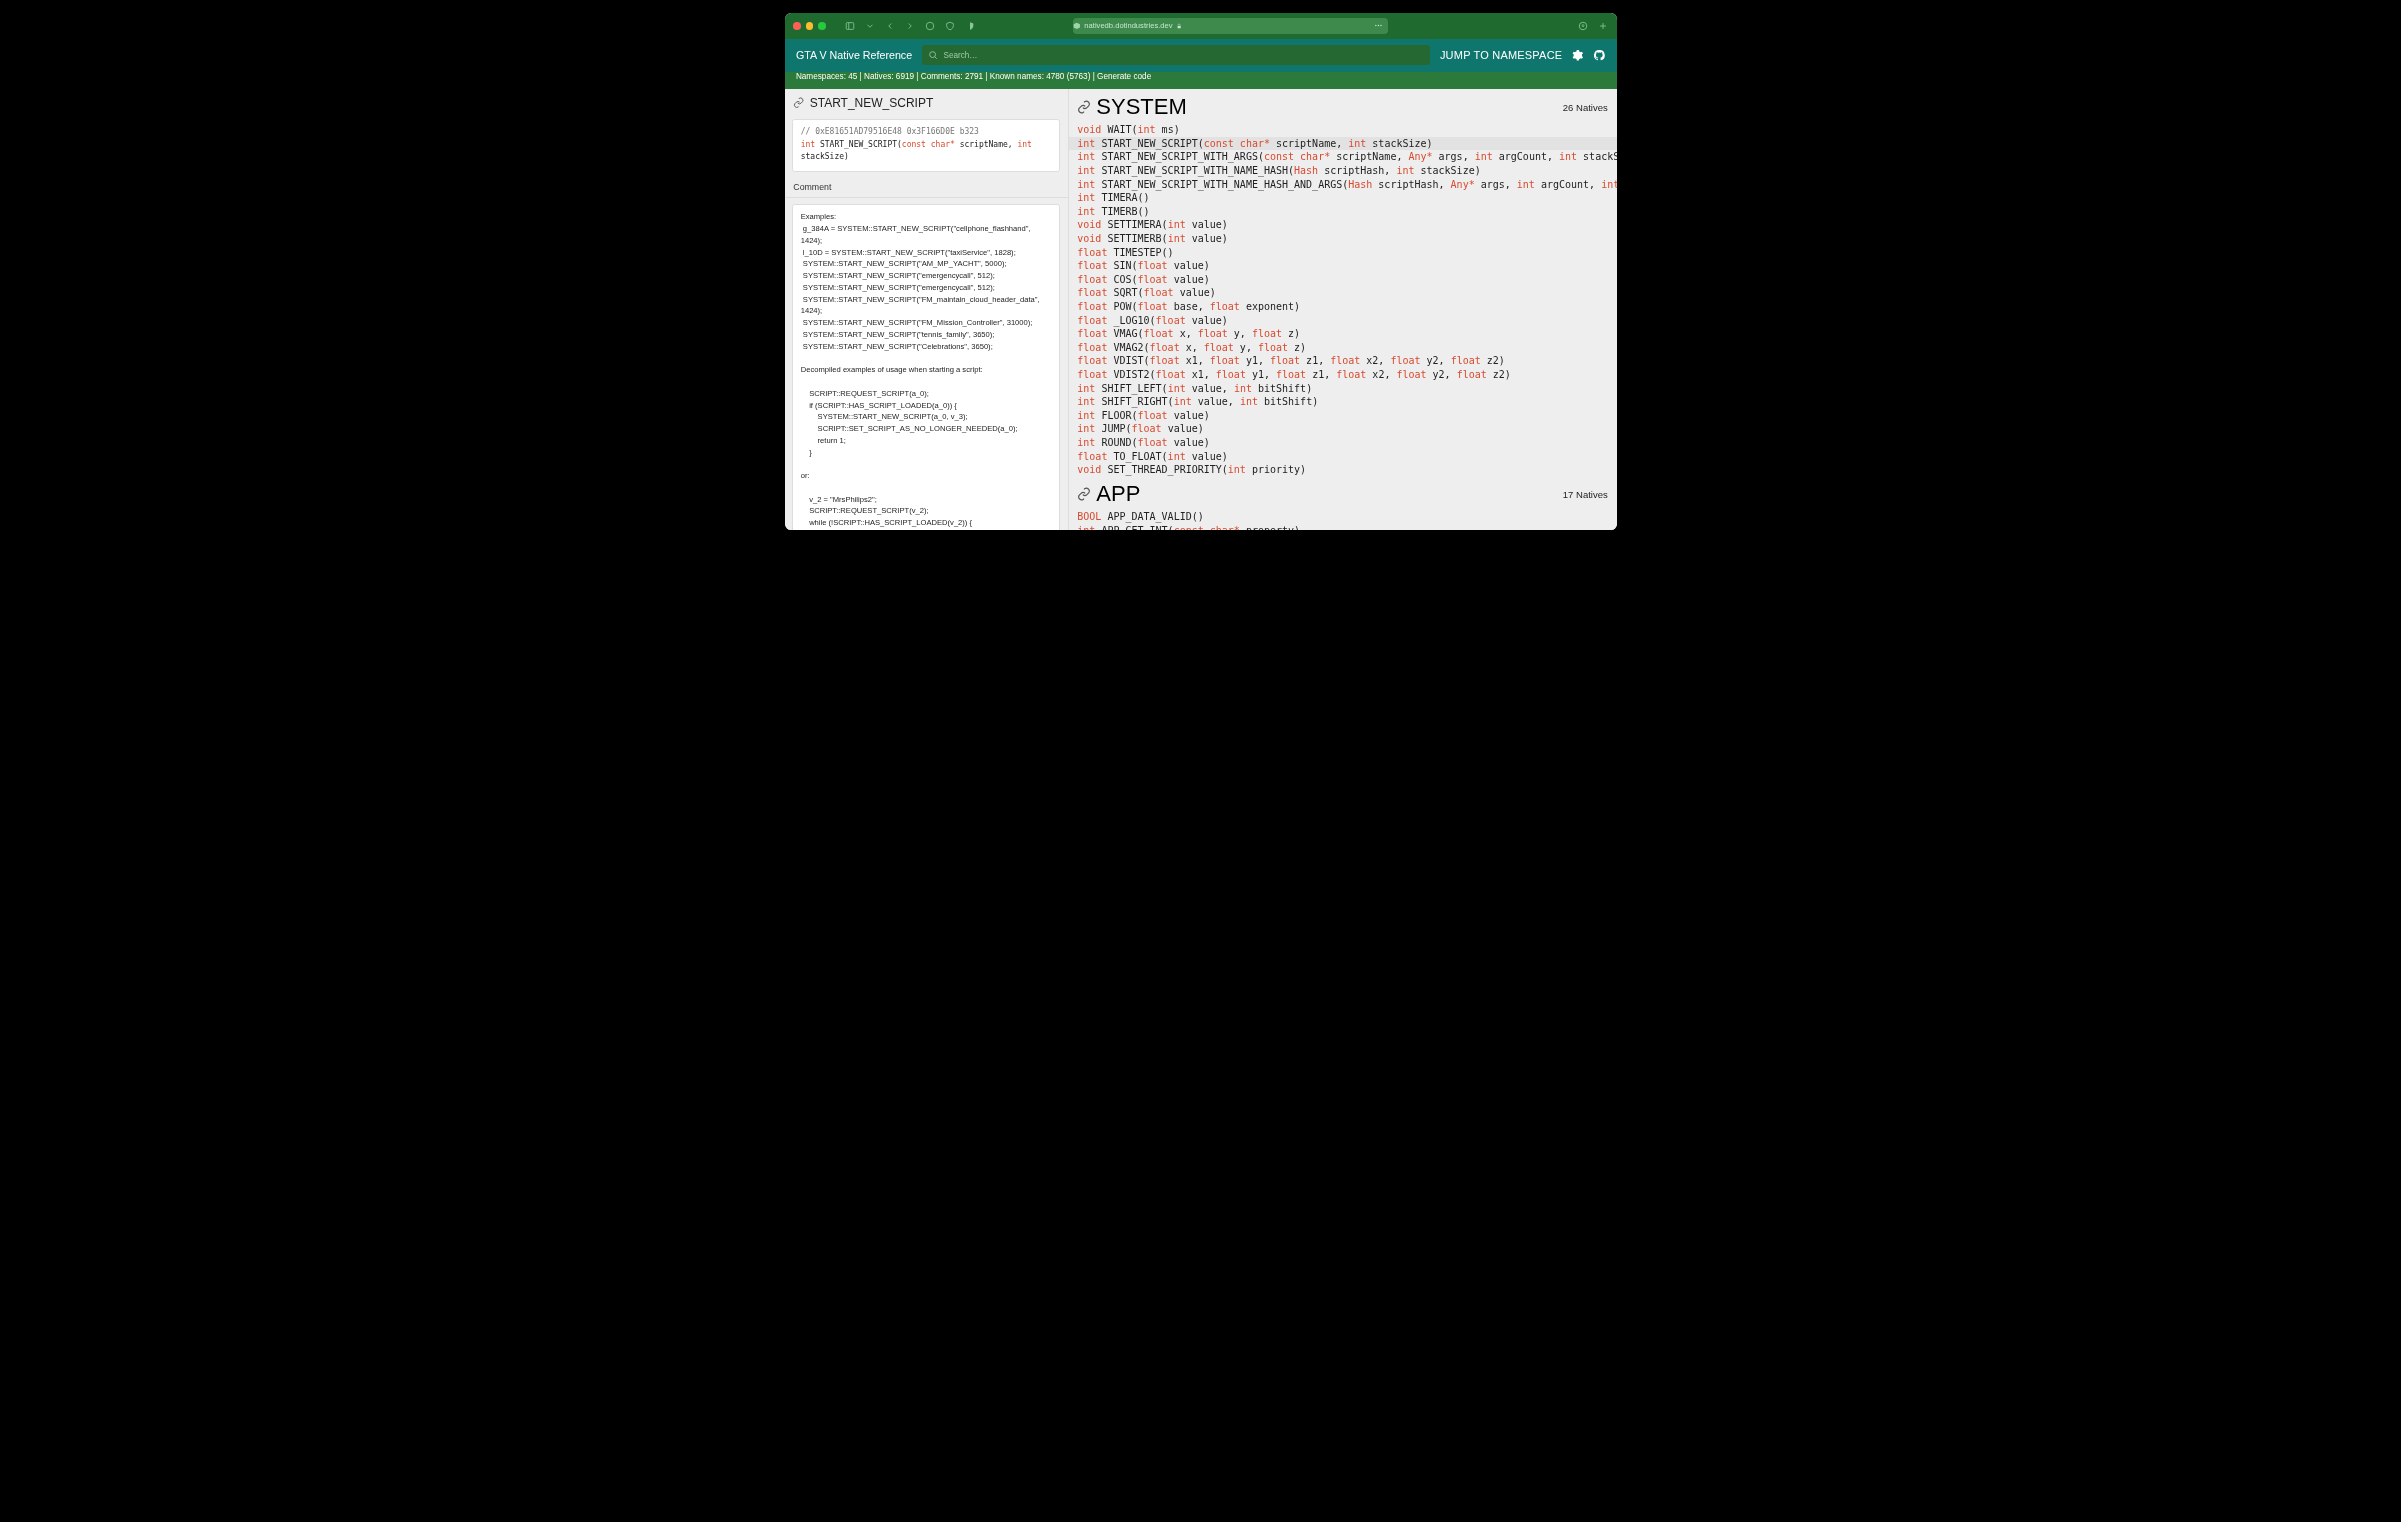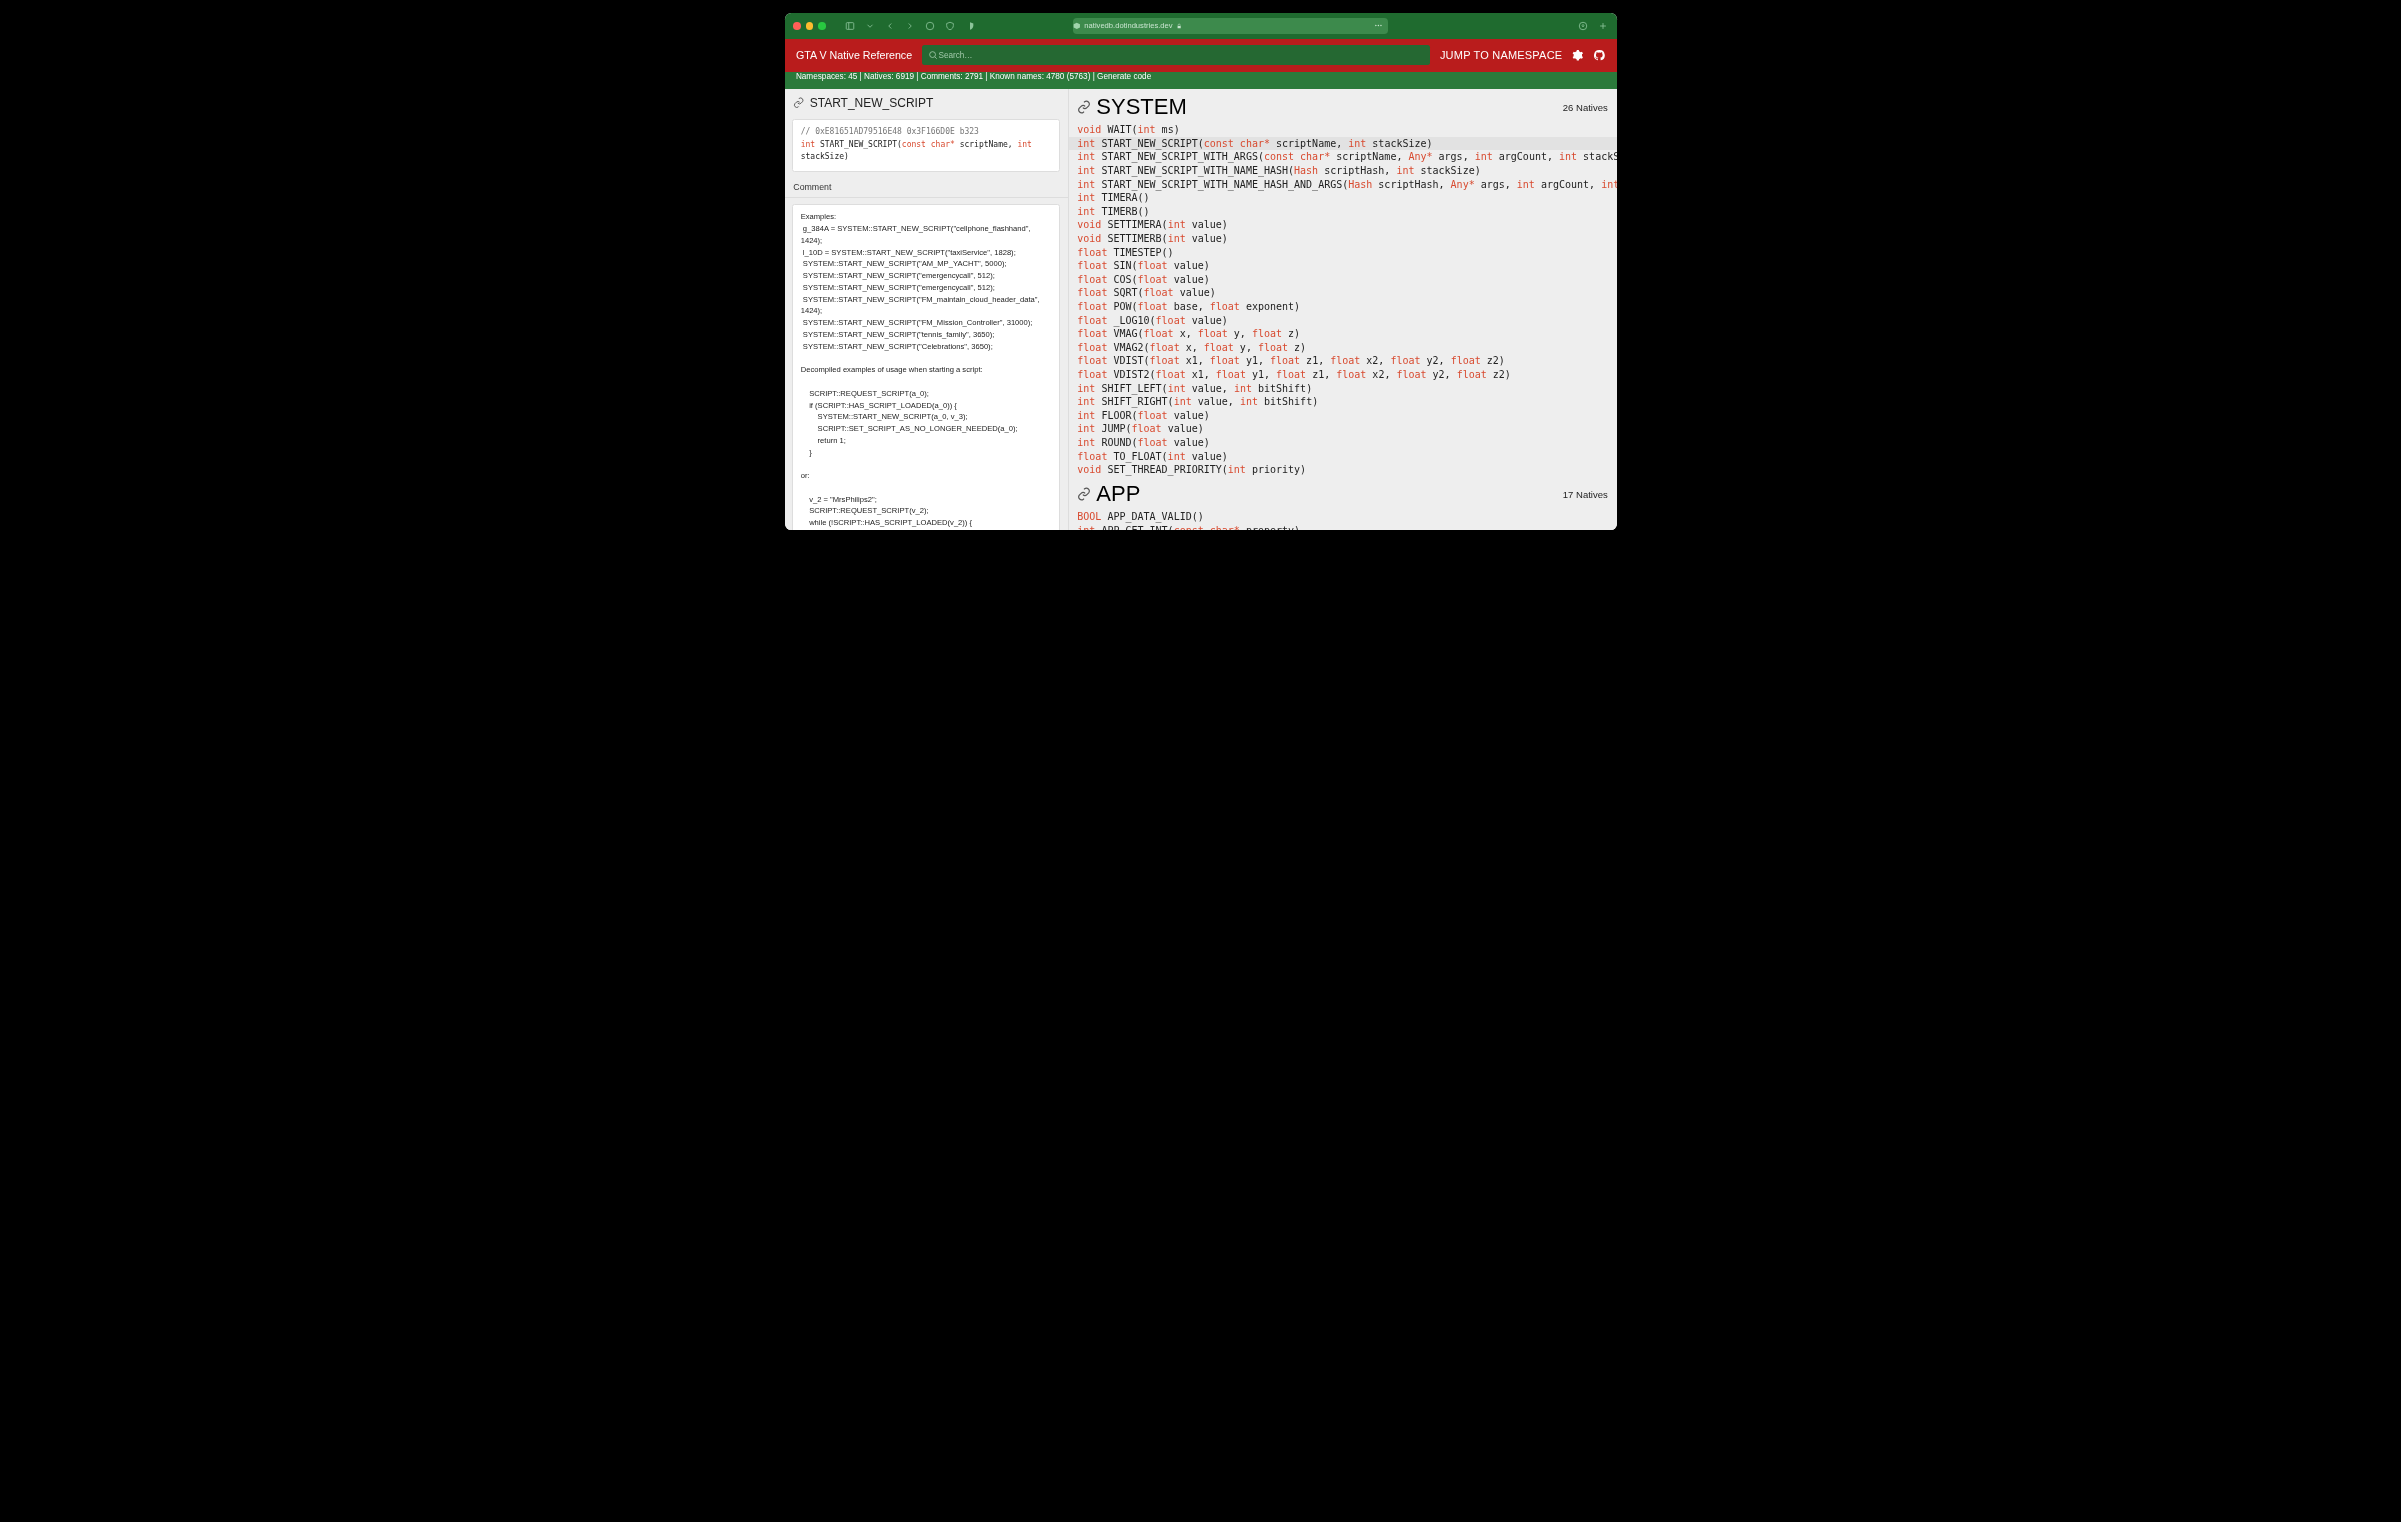--- a/index.html
+++ b/index.html
@@ -45,36 +45,37 @@
     justify-content: flex-start;
     gap: 3.8px;
     color: #c8e4cf;
     font-size: 7.6px;
     position: relative;
   }
   .urlbar .ellipsis { position: absolute; right: 5px; }
   .tb-right { margin-left: auto; display: flex; gap: 10px; color: #8cc49a; }
 
   .header {
-    background: #b91c1c;
+    background: #0f766e;
     color: #fff;
     display: flex;
     align-items: center;
     padding: 6.3px 11.4px;
     gap: 10px;
   }
   .app-title { font-size: 10.7px; font-weight: 400; }
   .search-box {
     flex: 1;
     background: #256832;
     border-radius: 2.5px;
     height: 20px;
     display: flex;
     align-items: center;
     padding: 0 6.3px;
+    gap: 5px;
   }
   .search-box svg { width: 10px; height: 10px; color: #a2c9aa; }
   .search-box input {
     background: transparent; border: none; outline: none;
     color: #fff; font-size: 8.2px; flex: 1;
   }
   .search-box input::placeholder { color: #a2c9aa; }
   .header-right { display: flex; align-items: center; gap: 8.8px; font-size: 11px; }
   .jump { color: #fff; letter-spacing: 0.2px; }
   .header-right svg { width: 12.6px; height: 12.6px; fill: #fff; }

